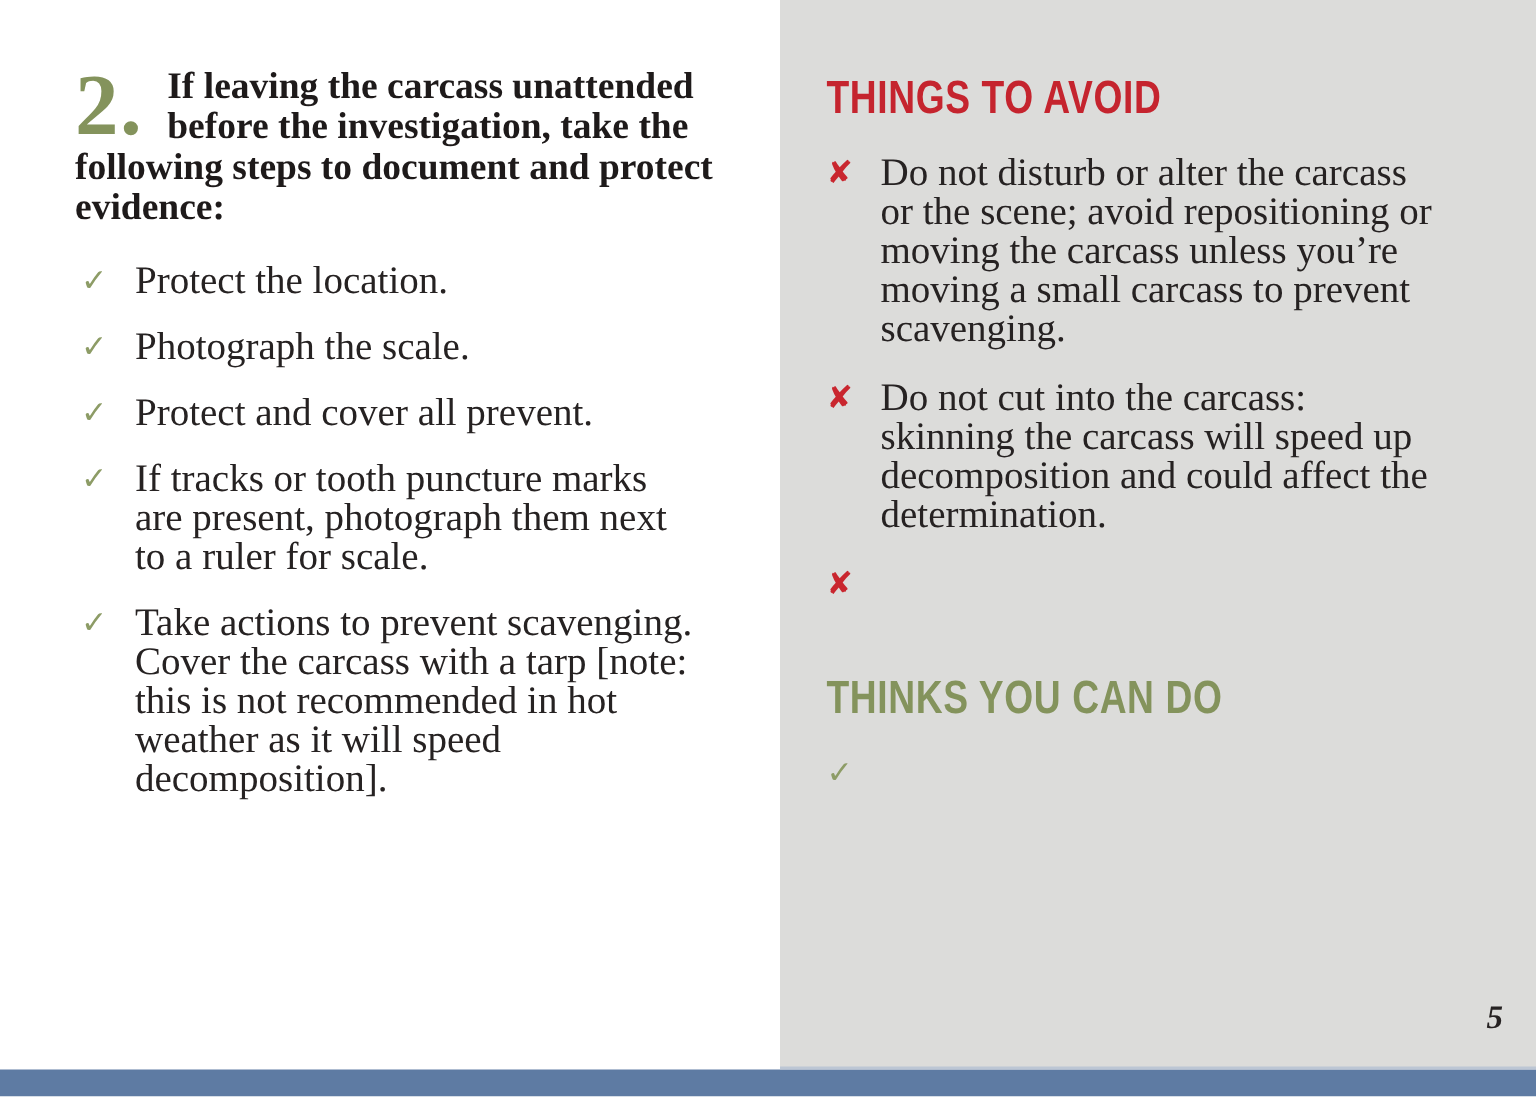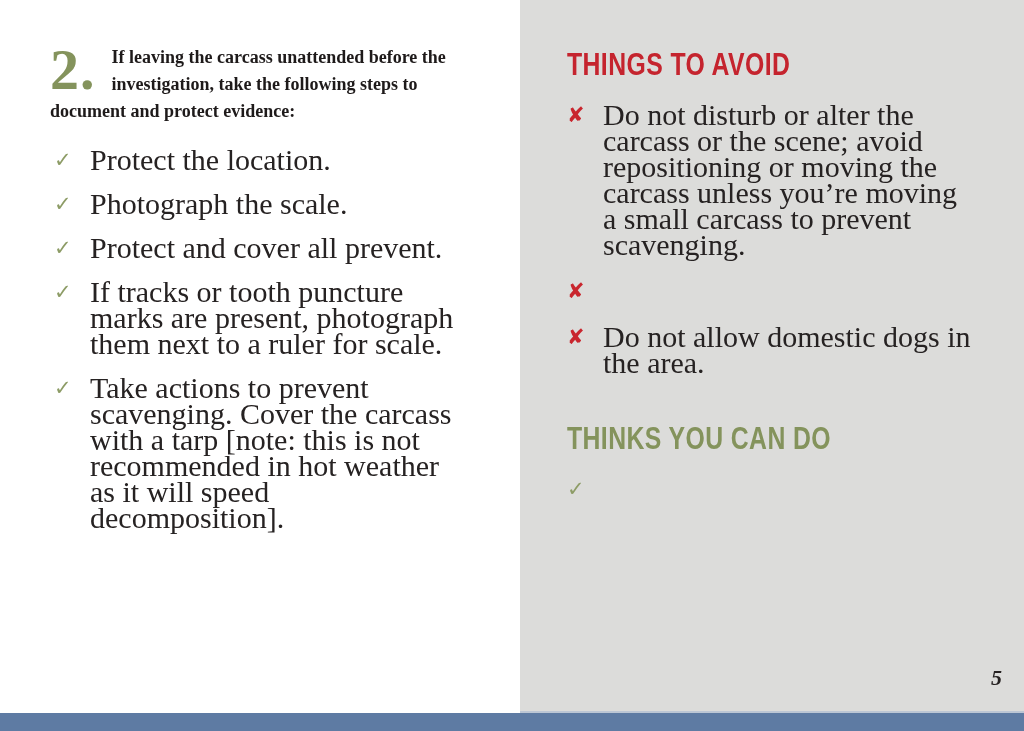--- a/index.html
+++ b/index.html
@@ -38,21 +38,21 @@
   }
   .step-number {
     float: left;
     font-size: 58px; line-height: 52px;
     font-weight: 700;
     color: #84935c;
     padding-right: 16px;
     letter-spacing: 1px;
   }
   .step-intro {
-    font-size: 18px; line-height: 27px;
+    font-size: 25px; line-height: 27px;
     font-weight: 700;
     color: #1e1a1a;
   }
   .checklist {
     clear: both;
     margin-top: 22px;
     width: 420px;
   }
   .check-item {
     display: flex;
@@ -60,27 +60,27 @@
     margin: 0 0 18px 4px;
   }
   .mark {
     flex: 0 0 36px;
     font-family: "DejaVu Sans", sans-serif;
     font-size: 21px; line-height: 26px;
   }
   .mark.green { color: #8d9c66; }
   .mark.red   { color: #c9262e; font-weight: 700; }
   .item-text {
-    font-size: 30px; line-height: 26px;
+    font-size: 26px; line-height: 26px;
     width: 376px;
   }
 
   
   .right-col {
-    position: absolute; left: 567px; top: 48px;
+    position: absolute; left: 551px; top: 48px;
     width: 420px;
   }
   .section-heading {
     font-family: "Liberation Sans", sans-serif;
     font-weight: 700;
     font-size: 31px; line-height: 34px;
     transform: scaleX(0.80);
     transform-origin: left center;
     white-space: nowrap;
     letter-spacing: 0.5px;
@@ -135,24 +135,24 @@
 
 <div class="right-col">
   <div class="section-heading red">THINGS TO AVOID</div>
 
   <div class="check-item">
     <span class="mark red">✘</span>
     <span class="item-text">Do not disturb or alter the carcass or the scene; avoid repositioning or moving the carcass unless you’re moving a small carcass to prevent scavenging.</span>
   </div>
   <div class="check-item">
     <span class="mark red">✘</span>
+    <span class="item-text">Do not cut into the carcass: skinning the carcass will speed up decomposition and could affect the determination.</span>
   </div>
   <div class="check-item">
     <span class="mark red">✘</span>
-    <span class="item-text">Do not allow domestic dogs in the area.</span>
   </div>
 
   <div class="section-heading olive section-gap">THINKS YOU CAN DO</div>
 
   <div class="check-item">
     <span class="mark green">✓</span>
   </div>
 </div>
 
 <div class="page-number">5</div>

